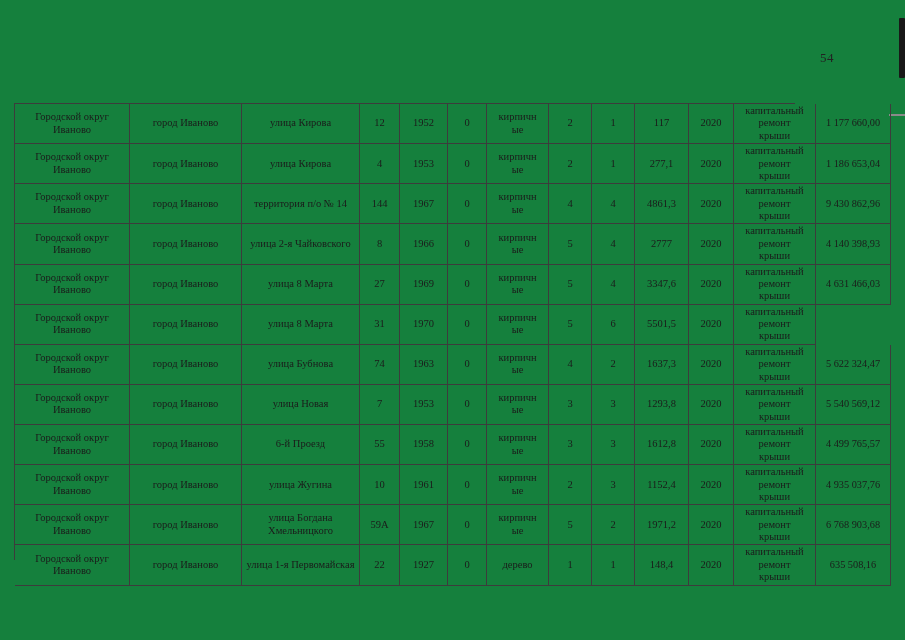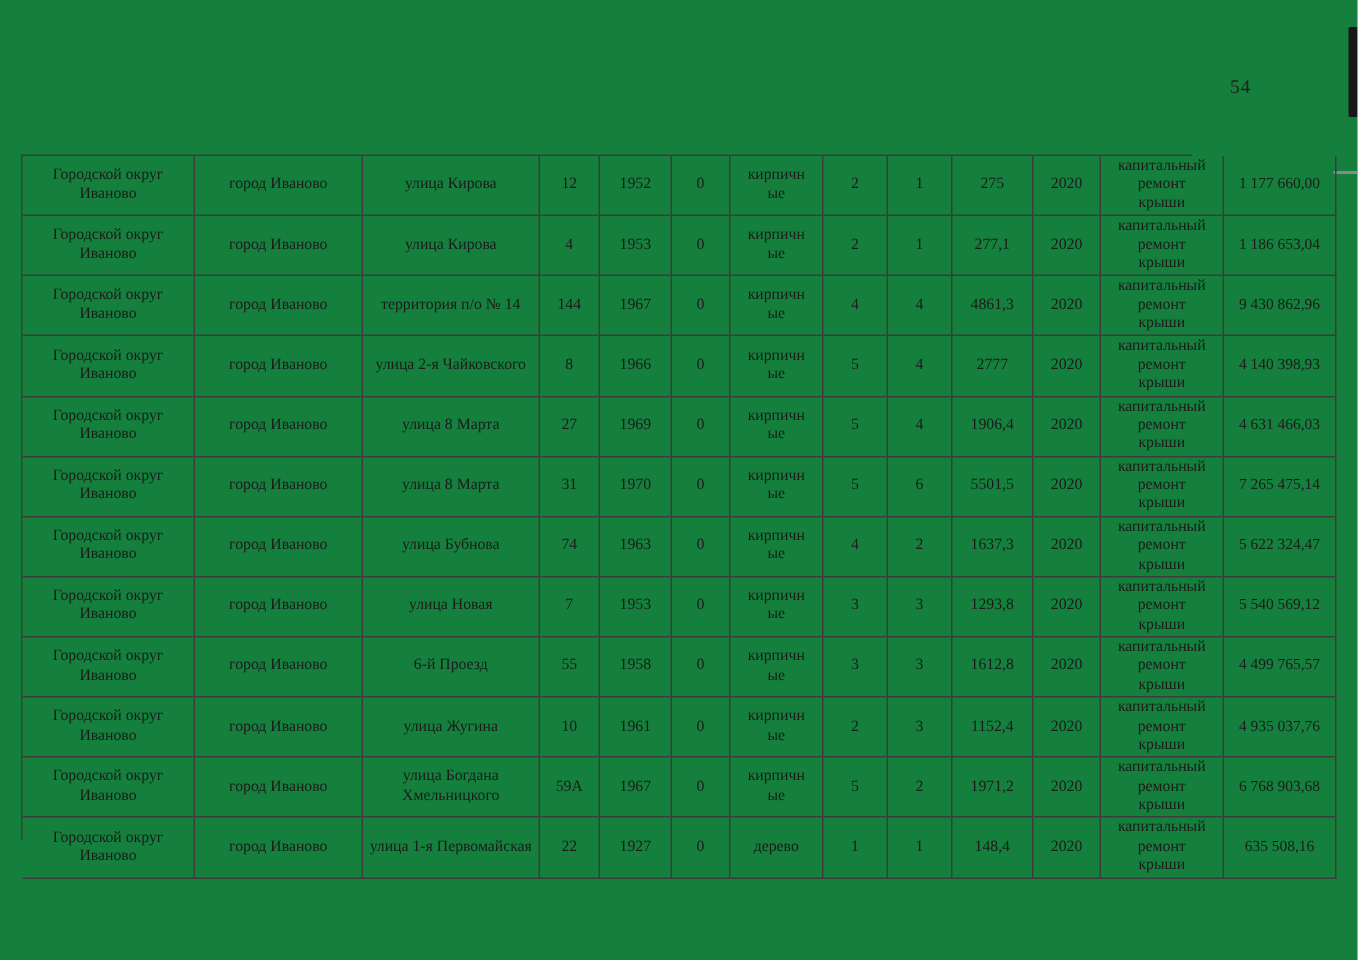--- a/index.html
+++ b/index.html
@@ -86,21 +86,21 @@
       <div class="t-row">
       <div class="t-cell c-district">Городской округ Иваново</div>
       <div class="t-cell c-city">город Иваново</div>
       <div class="t-cell c-street">улица Кирова</div>
       <div class="t-cell c-house">12</div>
       <div class="t-cell c-year">1952</div>
       <div class="t-cell c-zero">0</div>
       <div class="t-cell c-material">кирпичные</div>
       <div class="t-cell c-storeys">2</div>
       <div class="t-cell c-entrances">1</div>
-      <div class="t-cell c-area">275</div>
+      <div class="t-cell c-area">117</div>
       <div class="t-cell c-progyear">2020</div>
       <div class="t-cell c-work">капитальный ремонт крыши</div>
       <div class="t-cell c-cost">1 177 660,00</div>
     </div>
       <div class="t-row">
       <div class="t-cell c-district">Городской округ Иваново</div>
       <div class="t-cell c-city">город Иваново</div>
       <div class="t-cell c-street">улица Кирова</div>
       <div class="t-cell c-house">4</div>
       <div class="t-cell c-year">1953</div>
@@ -146,39 +146,38 @@
       <div class="t-row">
       <div class="t-cell c-district">Городской округ Иваново</div>
       <div class="t-cell c-city">город Иваново</div>
       <div class="t-cell c-street">улица 8 Марта</div>
       <div class="t-cell c-house">27</div>
       <div class="t-cell c-year">1969</div>
       <div class="t-cell c-zero">0</div>
       <div class="t-cell c-material">кирпичные</div>
       <div class="t-cell c-storeys">5</div>
       <div class="t-cell c-entrances">4</div>
-      <div class="t-cell c-area">1906,4</div>
+      <div class="t-cell c-area">3347,6</div>
       <div class="t-cell c-progyear">2020</div>
       <div class="t-cell c-work">капитальный ремонт крыши</div>
       <div class="t-cell c-cost">4 631 466,03</div>
     </div>
       <div class="t-row">
       <div class="t-cell c-district">Городской округ Иваново</div>
       <div class="t-cell c-city">город Иваново</div>
       <div class="t-cell c-street">улица 8 Марта</div>
       <div class="t-cell c-house">31</div>
       <div class="t-cell c-year">1970</div>
       <div class="t-cell c-zero">0</div>
       <div class="t-cell c-material">кирпичные</div>
       <div class="t-cell c-storeys">5</div>
       <div class="t-cell c-entrances">6</div>
       <div class="t-cell c-area">5501,5</div>
       <div class="t-cell c-progyear">2020</div>
       <div class="t-cell c-work">капитальный ремонт крыши</div>
-      <div class="t-cell c-cost">7 265 475,14</div>
     </div>
       <div class="t-row">
       <div class="t-cell c-district">Городской округ Иваново</div>
       <div class="t-cell c-city">город Иваново</div>
       <div class="t-cell c-street">улица Бубнова</div>
       <div class="t-cell c-house">74</div>
       <div class="t-cell c-year">1963</div>
       <div class="t-cell c-zero">0</div>
       <div class="t-cell c-material">кирпичные</div>
       <div class="t-cell c-storeys">4</div>

